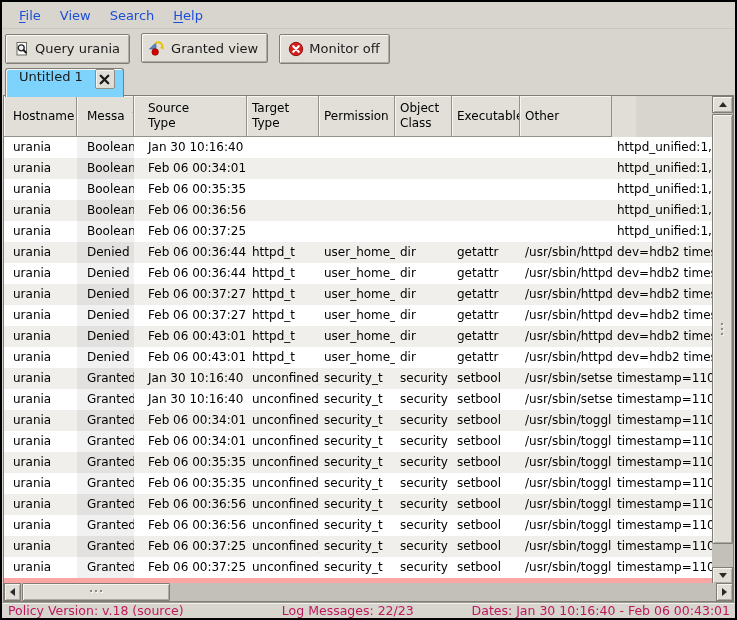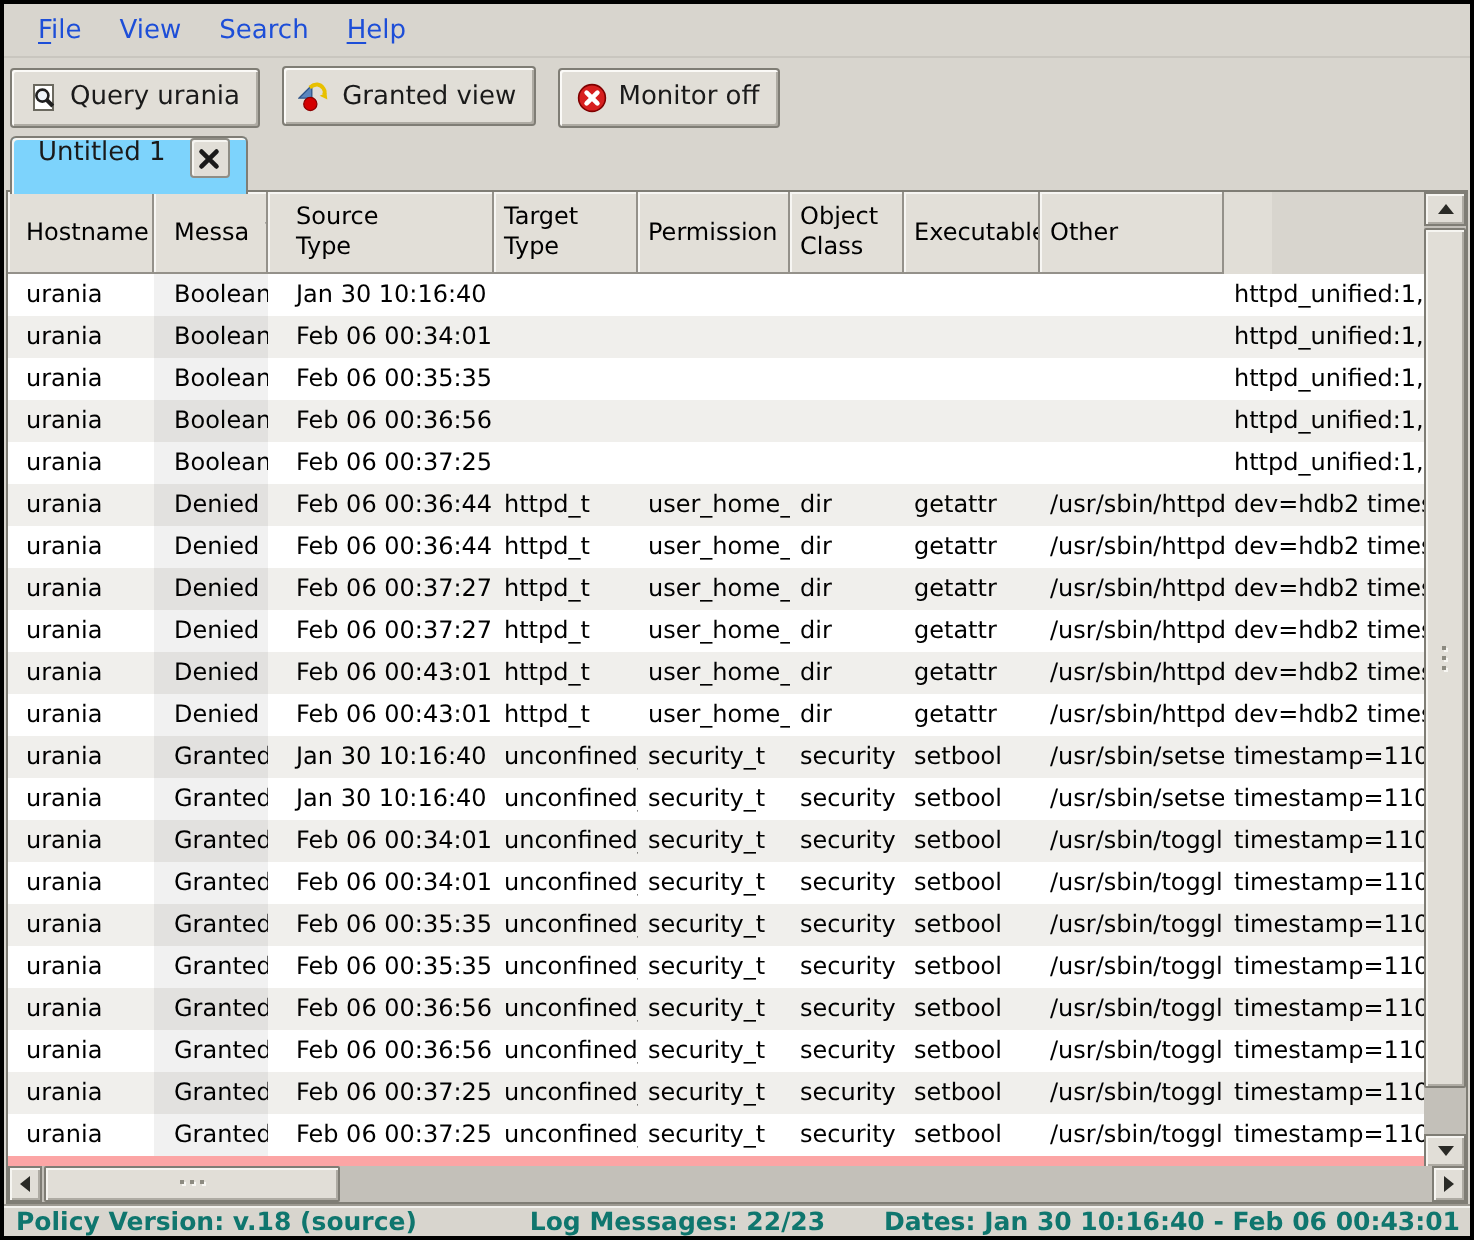--- a/index.html
+++ b/index.html
@@ -125,21 +125,21 @@
     background: #8c8a80;
     box-shadow: -5px 0 0 #8c8a80, 5px 0 0 #8c8a80, -4px 1px 0 #f7f6f2, 1px 1px 0 #f7f6f2, 6px 1px 0 #f7f6f2;
   }
 
   
   .statusbar {
     position: absolute; left: 0; right: 0; top: 600px; height: 16px;
     display: flex; align-items: center;
     background: #d8d5ce; border-top: 1px solid #9d9a92;
     box-shadow: inset 0 1px 0 #f2f1ed;
-    font-size: 12.5px; color: #0f766e; font-weight: bold;
+    font-size: 12.5px; color: #be185d;
   }
   .sb-left  { flex: 1.1; padding-left: 6px; white-space: nowrap; }
   .sb-mid   { flex: 1;   text-align: center; white-space: nowrap; }
   .sb-right { flex: 1.3; text-align: right; padding-right: 5px; white-space: nowrap; }
 </style>
 </head>
 <body>
 
 <div class="window">
 

